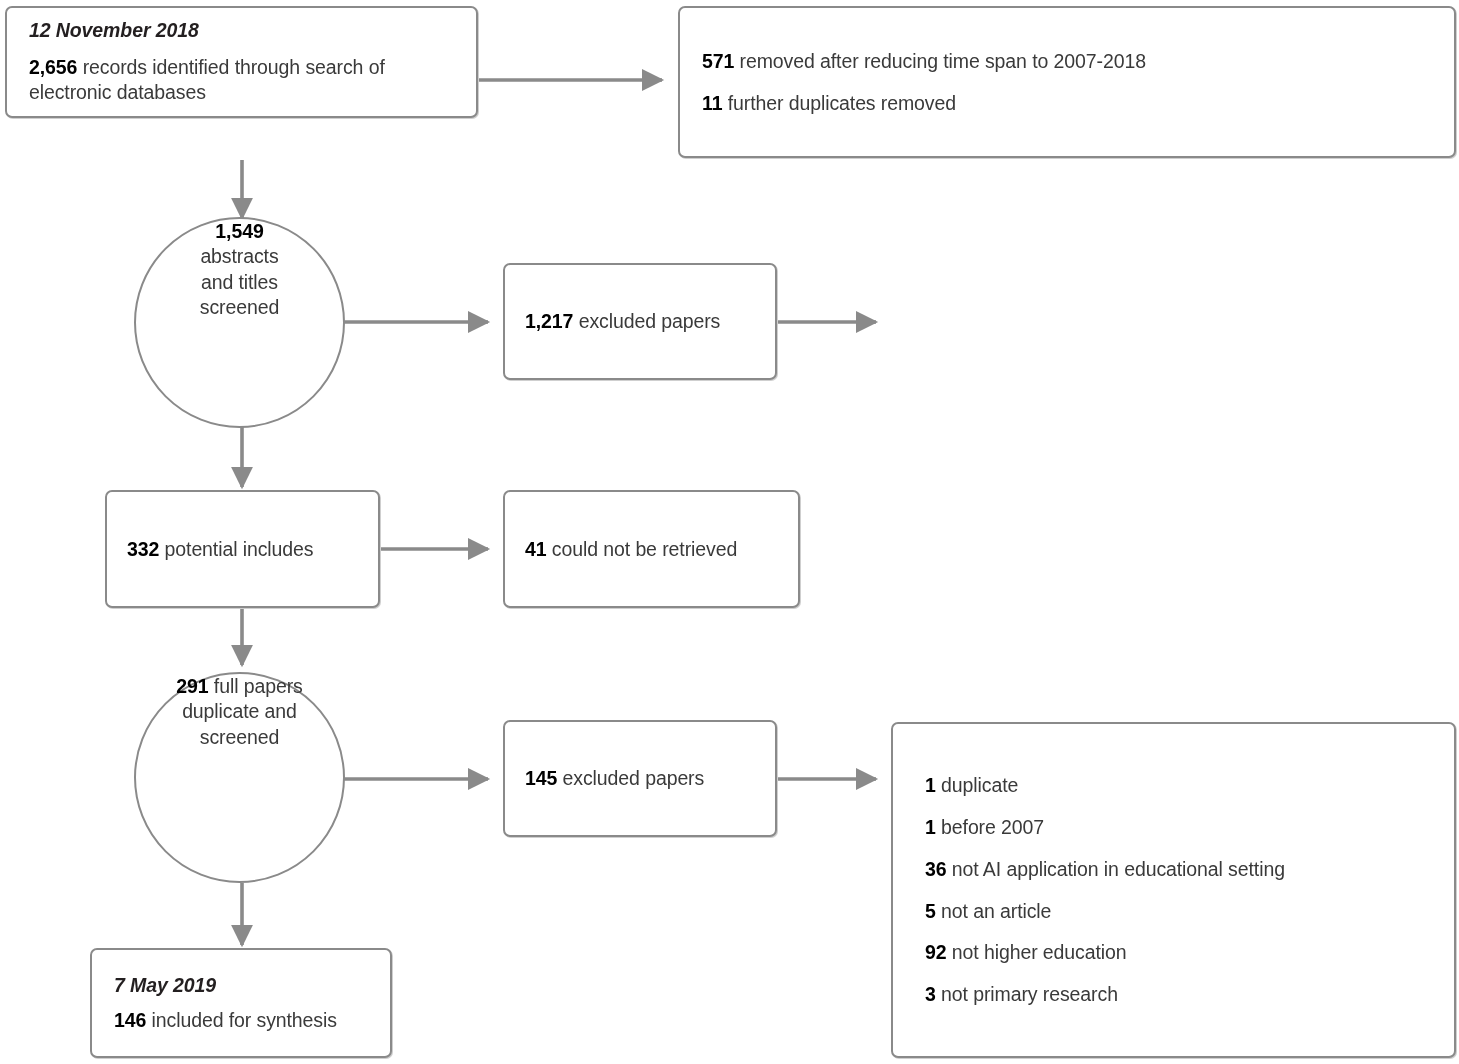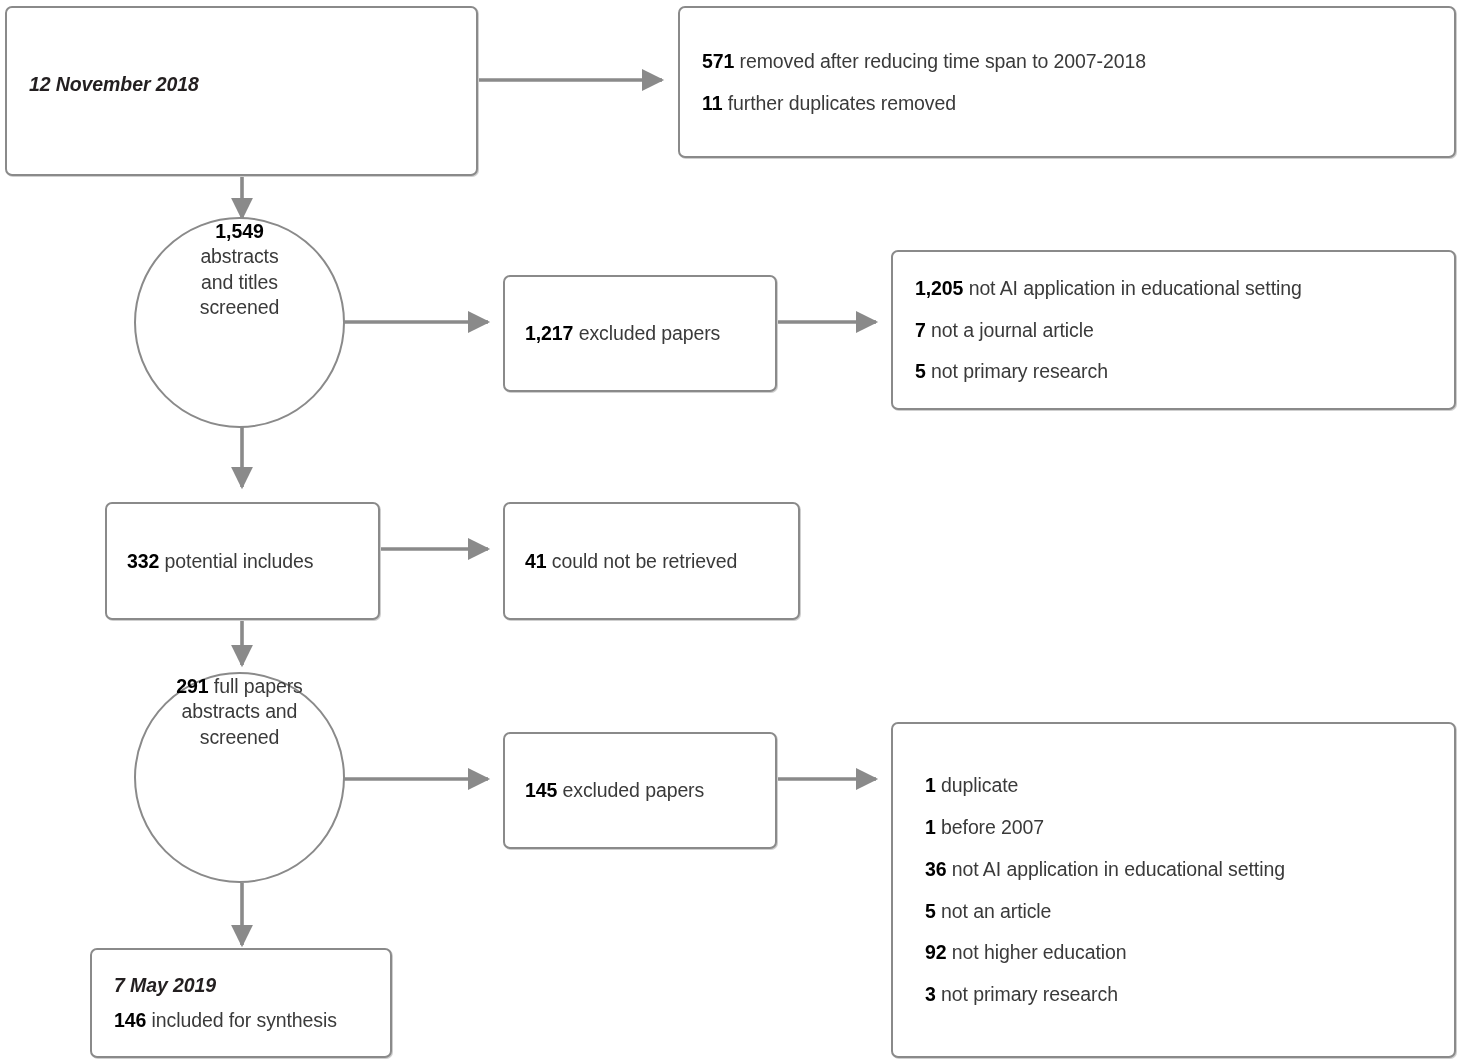--- a/index.html
+++ b/index.html
@@ -26,21 +26,21 @@
     box-sizing: border-box;
     background: #ffffff;
     border: 2.5px solid #8a8a8a;
     border-radius: 7px;
     box-shadow: 1px 1px 0 0 #cfcfcf;
     display: flex;
     flex-direction: column;
     justify-content: center;
   }
   .node.pad-lg { padding: 0 22px; }
-  .node.pad-md { padding: 8px 20px; margin-top: 12px; }
+  .node.pad-md { padding: 8px 20px; }
 
   .circle {
     position: absolute;
     box-sizing: border-box;
     background: #ffffff;
     border: 2.5px solid #8a8a8a;
     border-radius: 50%;
     display: flex;
     align-items: flex-start;
     justify-content: center;
@@ -121,22 +121,25 @@
 
         <line x1="344" y1="779" x2="488" y2="779"></line>
 
         <line x1="777" y1="779" x2="876" y2="779"></line>
 
         <line x1="242" y1="883" x2="242" y2="945"></line>
       </g>
     </svg>
   </div>
 
-  <div class="node pad-lg" style="left:5px; top:6px; width:473px; height:170px;">
+  <div class="node pad-lg" style="left:5px; top:6px; width:473px; height:112px;">
     <div class="date">12 November 2018</div>
+    <div class="line">
+      <b>2,656</b><span> records identified through search of electronic databases</span>
+    </div>
   </div>
 
   <div class="node pad-lg" style="left:678px; top:6px; width:778px; height:152px;">
     <div class="line">
       <b>571</b><span> removed after reducing time span to 2007-2018</span>
     </div>
     <div class="line">
       <b>11</b><span> further duplicates removed</span>
     </div>
   </div>
@@ -149,49 +152,38 @@
       <span>screened</span>
     </div>
   </div>
 
   <div class="node pad-md" style="left:503px; top:263px; width:274px; height:117px;">
     <div class="single">
       <b>1,217</b><span> excluded papers</span>
     </div>
   </div>
 
-  <div class="node pad-lg" style="left:891px; top:250px; width:565px; height:160px;">
-    <div class="line">
-      <b>1,205</b><span> not AI application in educational setting</span>
-    </div>
-    <div class="line">
-      <b>7</b><span> not a journal article</span>
-    </div>
-    <div class="line">
-      <b>5</b><span> not primary research</span>
-    </div>
-  </div>
 
   <div class="node pad-md" style="left:105px; top:490px; width:275px; height:118px;">
     <div class="single">
       <b>332</b><span> potential includes</span>
     </div>
   </div>
 
   <div class="node pad-md" style="left:503px; top:490px; width:297px; height:118px;">
     <div class="single">
       <b>41</b><span> could not be retrieved</span>
     </div>
   </div>
 
   <div class="circle" style="left:134px; top:672px; width:211px; height:211px;">
     <div class="circle-text">
       <b>291</b>
       <span>full papers</span><br>
-      <span>abstracts and</span><br>
+      <span>duplicate and</span><br>
       <span>screened</span>
     </div>
   </div>
 
   <div class="node pad-md" style="left:503px; top:720px; width:274px; height:117px;">
     <div class="single">
       <b>145</b><span> excluded papers</span>
     </div>
   </div>
 

